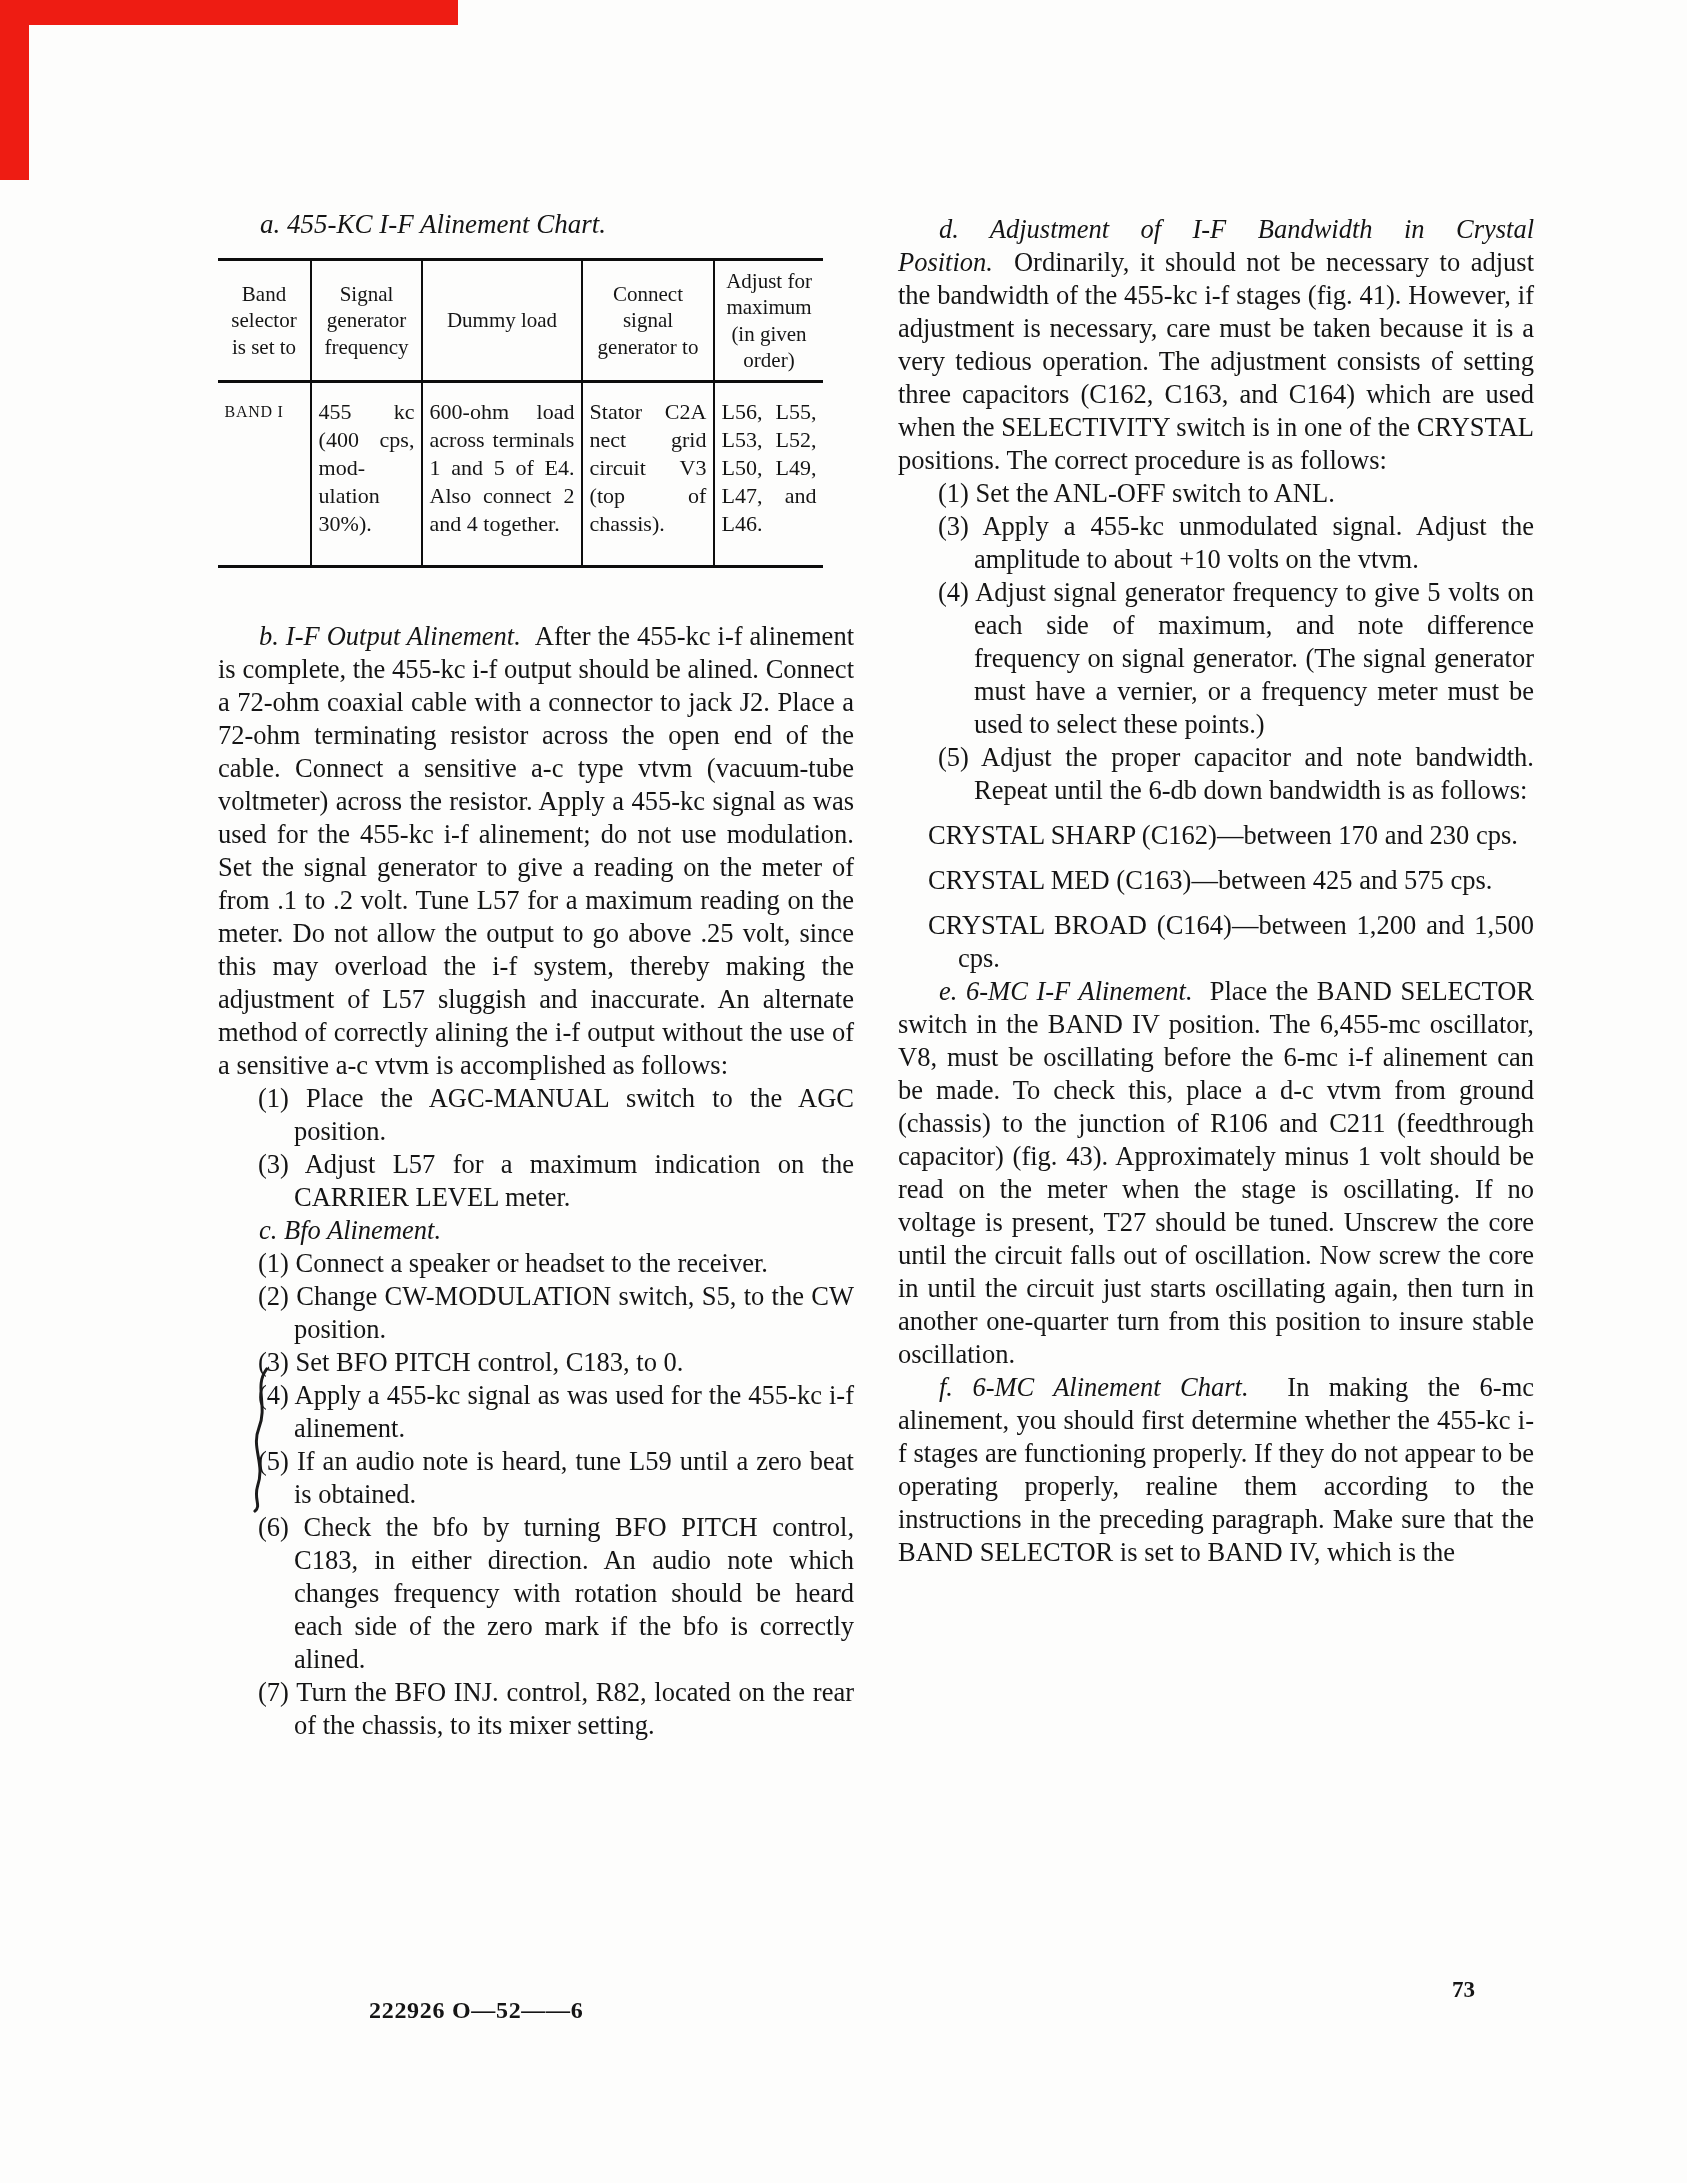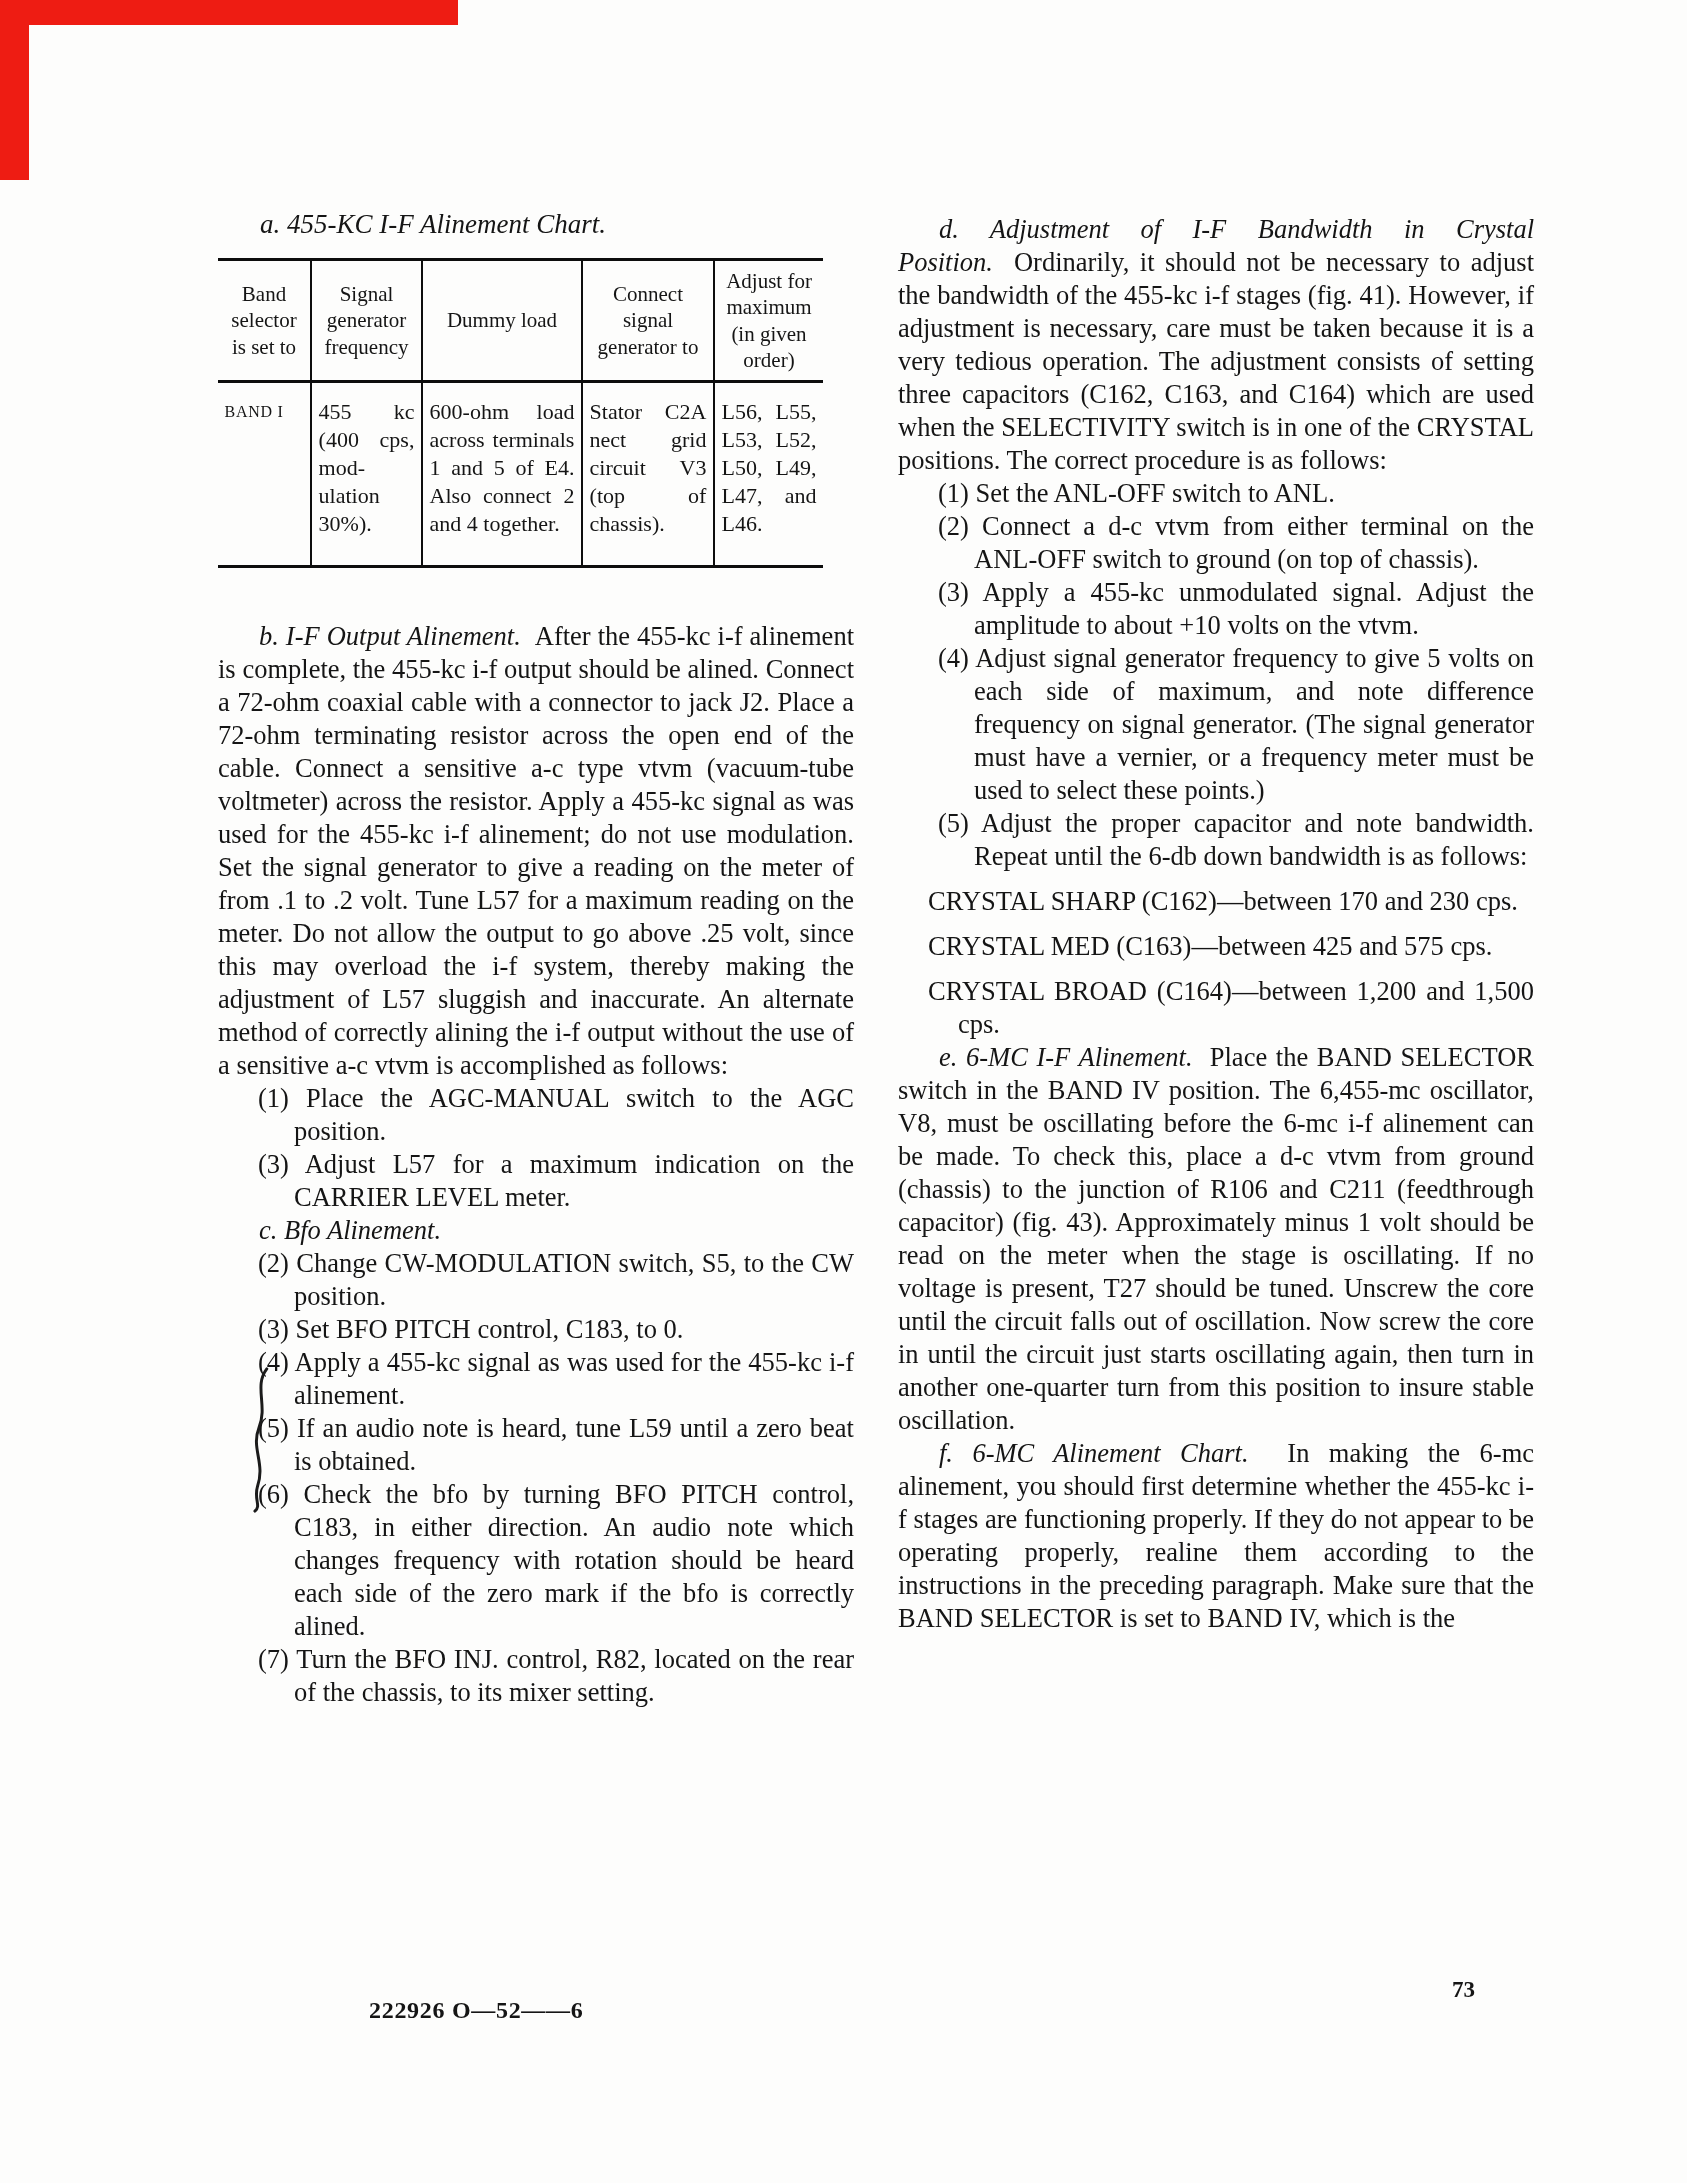--- a/index.html
+++ b/index.html
@@ -97,39 +97,39 @@
         </table>
     </div>
 
     <p class="para"><span class="lead">b. I-F Output Alinement.</span>&nbsp;&nbsp;<span>After the 455-kc i-f alinement is complete, the 455-kc i-f output should be alined. Connect a 72-ohm coaxial cable with a connector to jack J2. Place a 72-ohm terminating resistor across the open end of the cable. Connect a sensitive a-c type vtvm (vacuum-tube volt­meter) across the resistor. Apply a 455-kc signal as was used for the 455-kc i-f alinement; do not use modulation. Set the signal generator to give a reading on the meter of from .1 to .2 volt. Tune L57 for a maximum reading on the meter. Do not allow the output to go above .25 volt, since this may overload the i-f system, thereby making the adjustment of L57 sluggish and inaccurate. An alternate method of correctly alining the i-f output without the use of a sensitive a-c vtvm is accom­plished as follows:</span></p>
 
     <div class="li"><span class="num">(1)</span> <span>Place the AGC-MANUAL switch to the AGC position.</span></div>
     <div class="li"><span class="num">(3)</span> <span>Adjust L57 for a maximum indication on the CARRIER LEVEL meter.</span></div>
 
     <p class="heading-c"><span class="lead">c. Bfo Alinement.</span></p>
 
+    <div class="li"><span class="num">(1)</span> <span>Connect a speaker or headset to the receiver.</span></div>
     <div class="li"><span class="num">(2)</span> <span>Change CW-MODULATION switch, S5, to the CW position.</span></div>
     <div class="li"><span class="num">(3)</span> <span>Set BFO PITCH control, C183, to 0.</span></div>
     <div class="li"><span class="num">(4)</span> <span>Apply a 455-kc signal as was used for the 455-kc i-f alinement.</span></div>
     <div class="li"><span class="num">(5)</span> <span>If an audio note is heard, tune L59 until a zero beat is obtained.</span></div>
     <div class="li"><span class="num">(6)</span> <span>Check the bfo by turning BFO PITCH control, C183, in either direction. An audio note which changes frequency with rotation should be heard each side of the zero mark if the bfo is correctly alined.</span></div>
     <div class="li"><span class="num">(7)</span> <span>Turn the BFO INJ. control, R82, located on the rear of the chassis, to its mixer setting.</span></div>
 
   </div>
 
   <svg class="pen-squiggle" width="29" height="146" viewBox="0 0 44 220">
     <path d="M30,2 C10,28 32,58 18,92 C6,122 28,146 16,180 C10,200 22,210 12,218" fill="none" stroke="#1b1b1b" stroke-width="4.5" stroke-linecap="round"></path>
   </svg>
 
   <div class="col col-right">
 
     <p class="para"><span class="lead">d. Adjustment of I-F Bandwidth in Crystal Position.</span>&nbsp;&nbsp;<span>Ordinarily, it should not be necessary to adjust the bandwidth of the 455-kc i-f stages (fig. 41). However, if adjustment is necessary, care must be taken because it is a very tedious operation. The adjustment consists of setting three capacitors (C162, C163, and C164) which are used when the SELECTIVITY switch is in one of the CRYSTAL positions. The correct procedure is as follows:</span></p>
 
     <div class="li"><span class="num">(1)</span> <span>Set the ANL-OFF switch to ANL.</span></div>
-    <div class="li"><span class="num">(2)</span> <span>Connect a d-c vtvm from either terminal on the ANL-OFF switch to ground (on top of chassis).</span></div>
     <div class="li"><span class="num">(3)</span> <span>Apply a 455-kc unmodulated signal. Adjust the amplitude to about +10 volts on the vtvm.</span></div>
     <div class="li"><span class="num">(4)</span> <span>Adjust signal generator frequency to give 5 volts on each side of maximum, and note difference frequency on signal generator. (The signal generator must have a vernier, or a frequency meter must be used to select these points.)</span></div>
     <div class="li"><span class="num">(5)</span> <span>Adjust the proper capacitor and note bandwidth. Repeat until the 6-db down bandwidth is as follows:</span></div>
 
     <div class="crystal">CRYSTAL SHARP (C162)—between 170 and 230 cps.</div>
     <div class="crystal">CRYSTAL MED (C163)—between 425 and 575 cps.</div>
     <div class="crystal">CRYSTAL BROAD (C164)—between 1,200 and 1,500 cps.</div>
 
     <p class="para"><span class="lead">e. 6-MC I-F Alinement.</span>&nbsp;&nbsp;<span>Place the BAND SELECTOR switch in the BAND IV position. The 6,455-mc oscillator, V8, must be oscillating before the 6-mc i-f alinement can be made. To check this, place a d-c vtvm from ground (chassis) to the junction of R106 and C211 (feedthrough capacitor) (fig. 43). Approximately minus 1 volt should be read on the meter when the stage is oscillating. If no voltage is present, T27 should be tuned. Unscrew the core until the circuit falls out of oscillation. Now screw the core in until the circuit just starts oscillating again, then turn in another one-quarter turn from this position to insure stable oscillation.</span></p>
 

